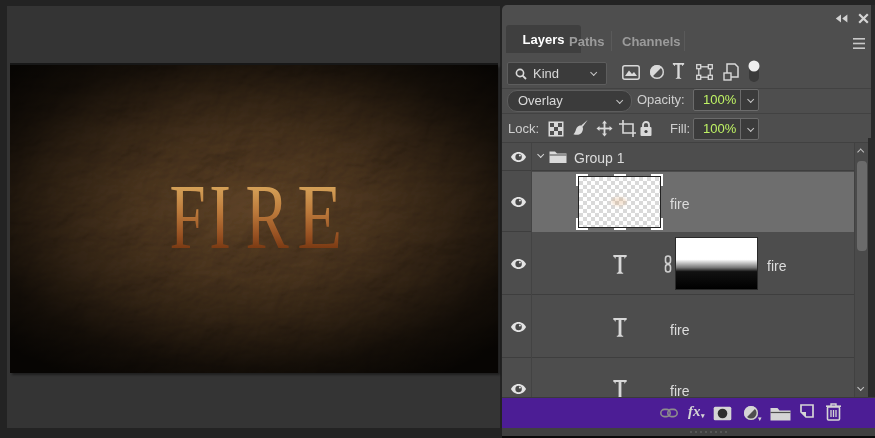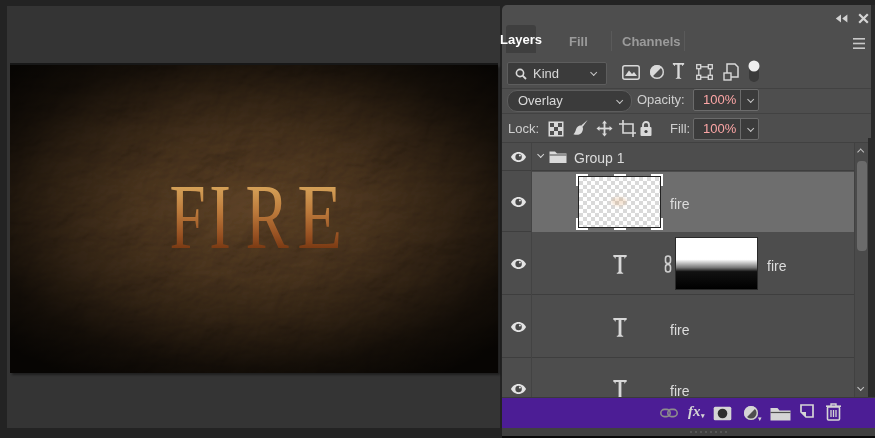--- a/index.html
+++ b/index.html
@@ -16,38 +16,38 @@
     background:radial-gradient(ellipse 70% 64% at 50% 47%,
       rgba(0,0,0,.08) 0%, rgba(0,0,0,.27) 34%, rgba(0,0,0,.52) 58%,
       rgba(0,0,0,.80) 80%, rgba(0,0,0,.93) 100%); }
 
   
   #panel { left:502px; top:5px; width:373px; height:433px; background:#4e4e4e;
            border-radius:5px 0 0 0; }
   #phead { left:0; top:0; width:373px; height:20px; }
 
   #tabs { left:0; top:20px; width:373px; height:33px; }
-  #tab-layers { left:4px; top:0px; width:30px; height:28px; background:#3f3f3f;
+  #tab-layers { left:4px; top:0px; width:75px; height:28px; background:#3f3f3f;
      border-radius:3px 3px 0 0; color:#fff; font-weight:bold; font-size:13px;
      display:flex; align-items:flex-start; justify-content:center; padding-top:7px; }
   .tabtxt { top:9px; color:#9b9b9b; font-size:13px; font-weight:bold; }
   .tabdiv { top:6px; width:1px; height:20px; background:#5a5a5a; }
 
   
   #kindrow { left:0; top:52px; width:373px; height:36px; }
   #kindbox { left:5px; top:5px; width:100px; height:23px; background:#3b3b3b;
      border:1px solid #5d5d5d; border-radius:2px; color:#d9d9d9; font-size:13px;text-decoration:underline; }
   .chev { border:solid #c6c6c6; border-width:0 1.6px 1.6px 0; display:inline-block; padding:2.2px; transform:rotate(45deg); }
 
   
   #blendrow { left:0; top:84px; width:373px; height:26px; }
   #blendbox { left:5px; top:1px; width:125px; height:22px; background:#3b3b3b;
      border:1px solid #5d5d5d; border-radius:10px; color:#d9d9d9; font-size:13px; }
   .oplabel { color:#cfcfcf; font-size:13px; }
-  .numbox { background:#3b3b3b; border:1px solid #6b6b6b; border-radius:2px; color:#fca5a5; font-size:13px; }
+  .numbox { background:#3b3b3b; border:1px solid #6b6b6b; border-radius:2px; color:#bef264; font-size:13px; }
 
   
   #lockrow { left:0; top:110px; width:448px; height:29px; }
 
   
   #list { left:0; top:138px; width:373px; height:254px; background:#4d4d4d; overflow:hidden; }
   .lrow { left:0; width:373px; }
   #eyecol-line { left:29px; top:0; width:1px; height:254px; background:#434343; }
   .eye { width:15px; height:10px; }
 
@@ -99,21 +99,21 @@
       <svg class="abs" style="right:27px;top:9px" width="13" height="9" viewBox="0 0 13 9">
         <path d="M6 0.5 L6 8.5 L0.8 4.5 Z" fill="#d2d2d2"></path>
         <path d="M12.4 0.5 L12.4 8.5 L7.2 4.5 Z" fill="#d2d2d2"></path>
       </svg>
       <svg class="abs" style="right:6px;top:8px" width="11" height="11" viewBox="0 0 11 11">
         <path d="M1.2 1.2 L9.8 9.8 M9.8 1.2 L1.2 9.8" stroke="#d5d5d5" stroke-width="2.2"></path>
       </svg>
     </div>
     <div class="abs" id="tabs">
       <div class="abs" id="tab-layers">Layers</div>
-      <div class="abs tabtxt" style="left:67px">Fill</div>
+      <div class="abs tabtxt" style="left:67px">Paths</div>
       <div class="abs tabdiv" style="left:109px"></div>
       <div class="abs tabtxt" style="left:120px">Channels</div>
       <div class="abs tabdiv" style="left:182px"></div>
       <svg class="abs" style="right:10px;top:13px" width="12" height="11" viewBox="0 0 12 11">
         <rect x="0" y="0" width="12" height="1.6" fill="#c9c9c9"></rect>
         <rect x="0" y="4.7" width="12" height="1.6" fill="#c9c9c9"></rect>
         <rect x="0" y="9.4" width="12" height="1.6" fill="#c9c9c9"></rect>
       </svg>
     </div>
 

